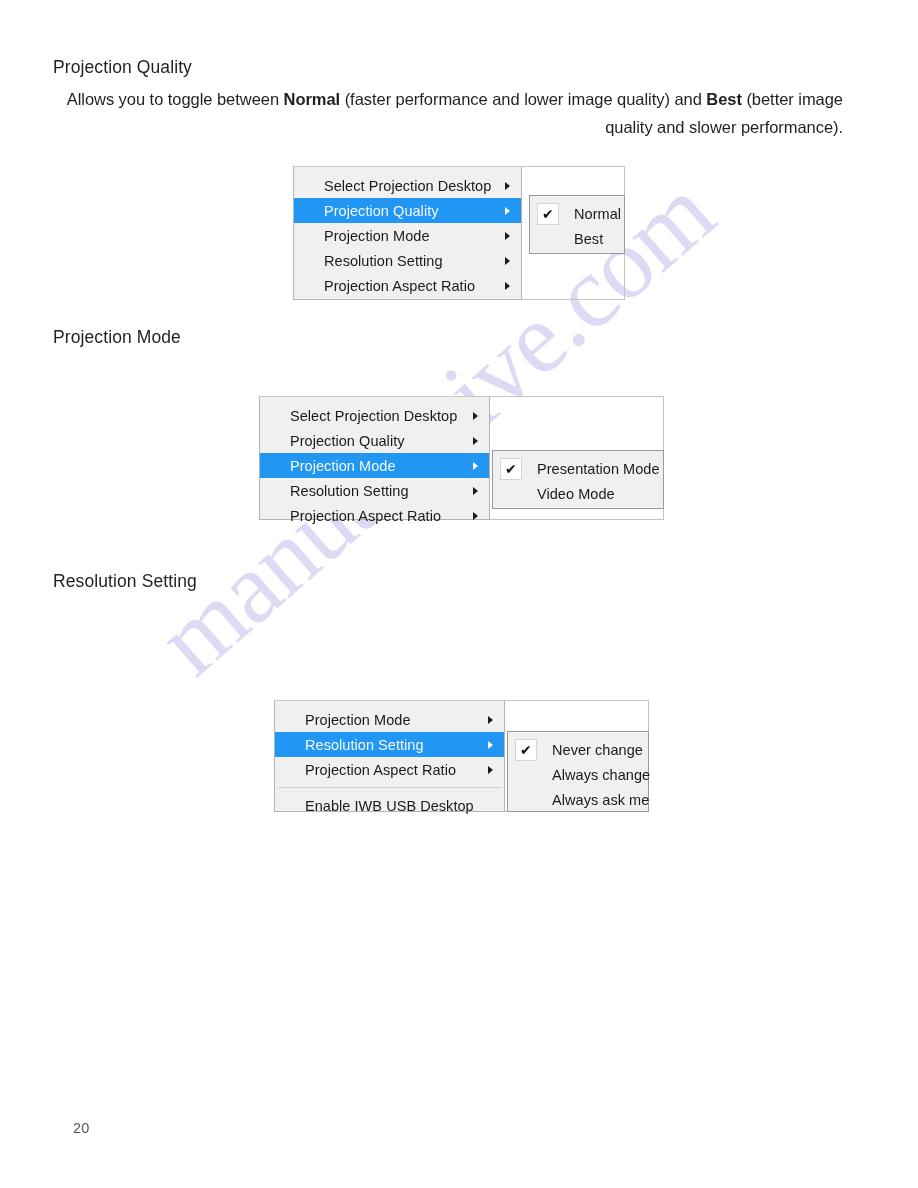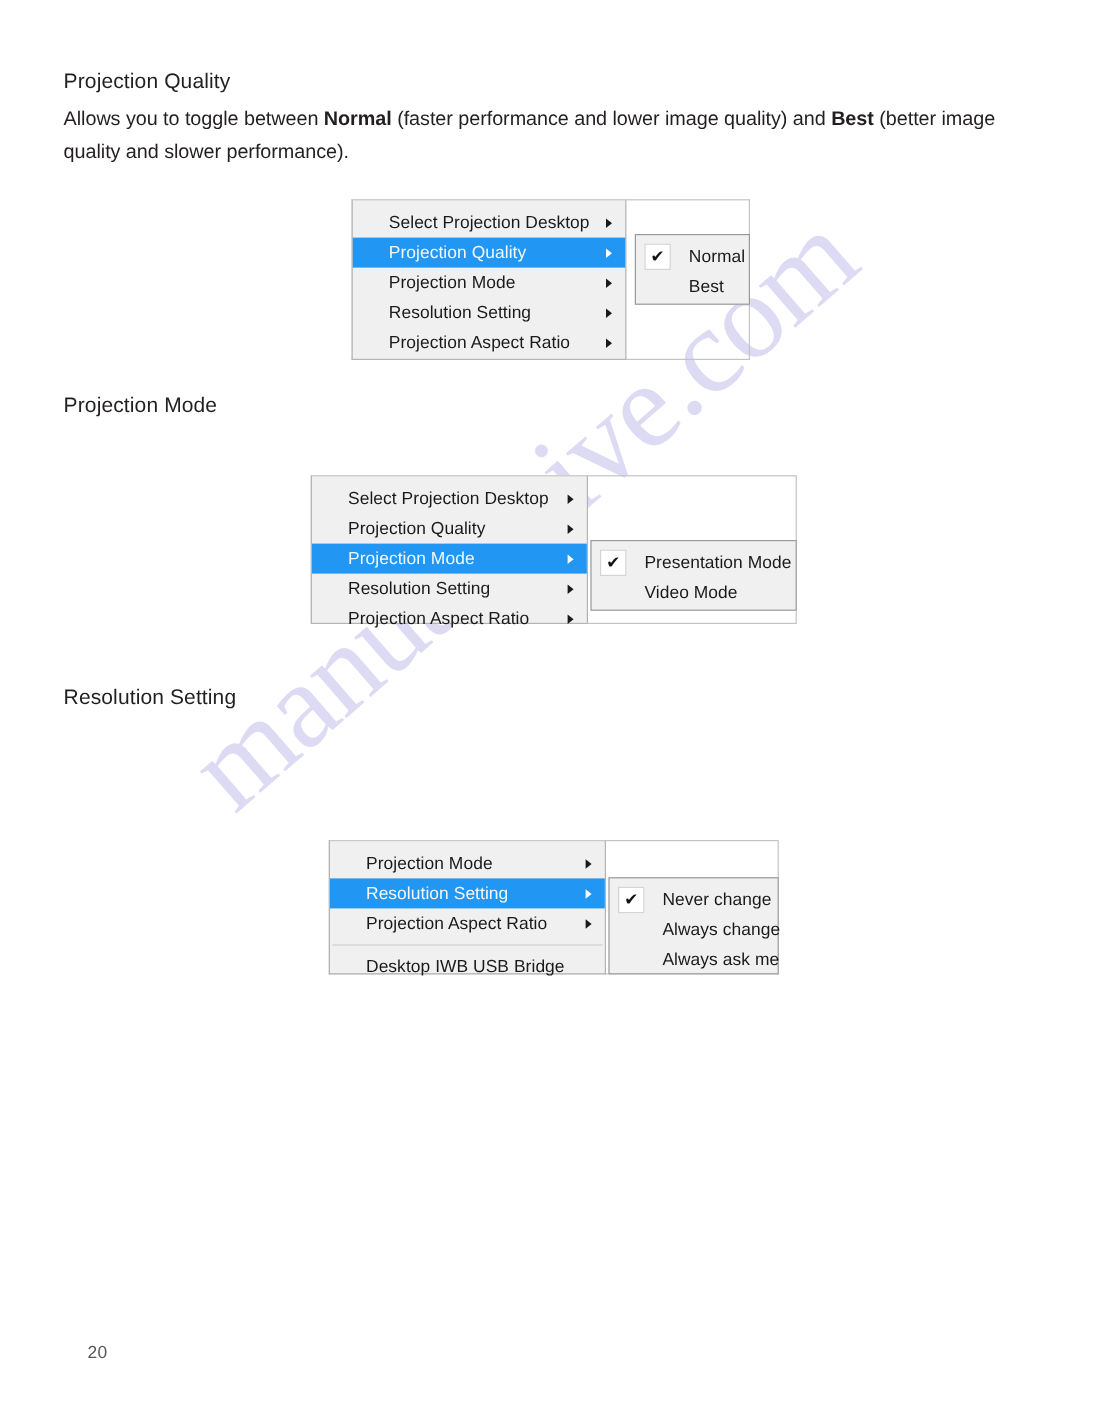--- a/index.html
+++ b/index.html
@@ -60,20 +60,21 @@
     font-stretch: condensed;
   }
   p.sec-body {
     margin: 7px 0 0 0;
     font-size: 16.5px;
     font-weight: 400;
     color: #231f20;
     line-height: 28px;
     letter-spacing: -.05px;
     width: 790px;
+    text-align: right;
   }
   p.sec-body b { font-weight: 700; }
 
   
   .menu-shot { position: absolute; padding-left: 48px; }
 
   .menu-main {
     position: absolute;
     left: 0;
     top: 0;
@@ -308,21 +309,21 @@
       <div class="mi sel">
         <span>Resolution Setting</span>
         <span class="arrow"></span>
       </div>
       <div class="mi">
         <span>Projection Aspect Ratio</span>
         <span class="arrow"></span>
       </div>
       <div class="menu-sep"></div>
       <div class="mi">
-        <span>Desktop IWB USB Bridge</span>
+        <span>Enable IWB USB Desktop</span>
       </div>
       <div class="pad-bot"></div>
     </div>
 
     <div class="menu-sub" style="left:233px; top:31px; width:142px; height:81px;">
       <div class="pad-top"></div>
       <div class="si">
         <span class="check-box"></span>
         <span class="check-mark">✔</span>
         <span>Never change</span>

